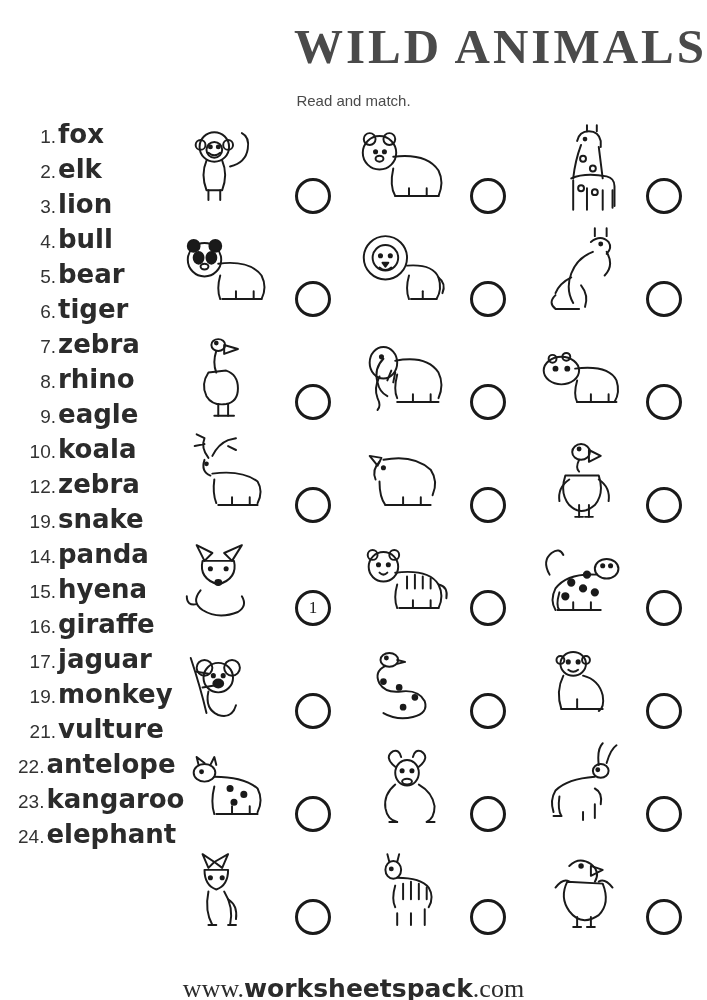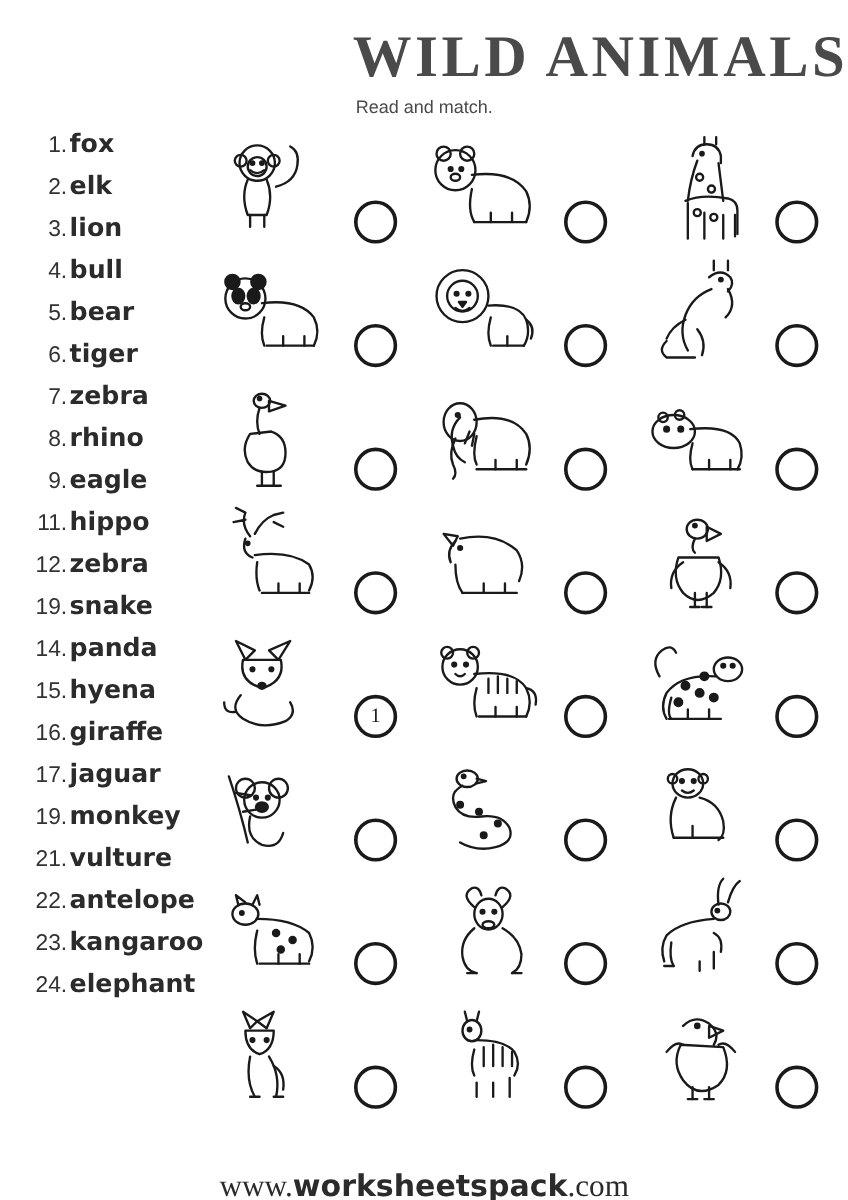--- a/index.html
+++ b/index.html
@@ -26,21 +26,21 @@
     font-weight: bold;
     letter-spacing: 3px;
     color: #4a4a4a;
     margin: 18px 0 0 0;
     font-family: Liberation Serif, serif;
   }
   .subtitle {
     text-align: center;
     font-size: 15px;
     color: #4a4a4a;
-    margin-top: 6px;
+    margin-top: 17px;
     font-family: "Liberation Sans", sans-serif;
   }
   .content {
     display: flex;
     flex-direction: row;
     margin-top: 10px;
   }
   .word-list {
     width: 175px;
     padding-left: 18px;
@@ -54,21 +54,21 @@
   }
   .word-num {
     width: 38px;
     text-align: right;
     font-size: 19px;
     font-weight: normal;
     color: #333;
     font-family: "Liberation Sans", sans-serif;
   }
   .word-text {
-    font-size: 21px;
+    font-size: 26px;
     font-weight: bold;
     color: #2b2b2b;
     margin-left: 2px;
     font-family: "DejaVu Sans", sans-serif;
   }
   .grid {
     flex: 1;
     display: grid;
     grid-template-columns: repeat(3, 1fr);
     grid-template-rows: repeat(8, 103px);
@@ -163,22 +163,22 @@
         </div>
         <div class="word-row">
           <span class="word-num">8.</span>
           <span class="word-text">rhino</span>
         </div>
         <div class="word-row">
           <span class="word-num">9.</span>
           <span class="word-text">eagle</span>
         </div>
         <div class="word-row">
-          <span class="word-num">11.</span>
-          <span class="word-text">hippo</span>
+          <span class="word-num">10.</span>
+          <span class="word-text">koala</span>
         </div>
         <div class="word-row">
           <span class="word-num">12.</span>
           <span class="word-text">zebra</span>
         </div>
         <div class="word-row">
           <span class="word-num">19.</span>
           <span class="word-text">snake</span>
         </div>
         <div class="word-row">

